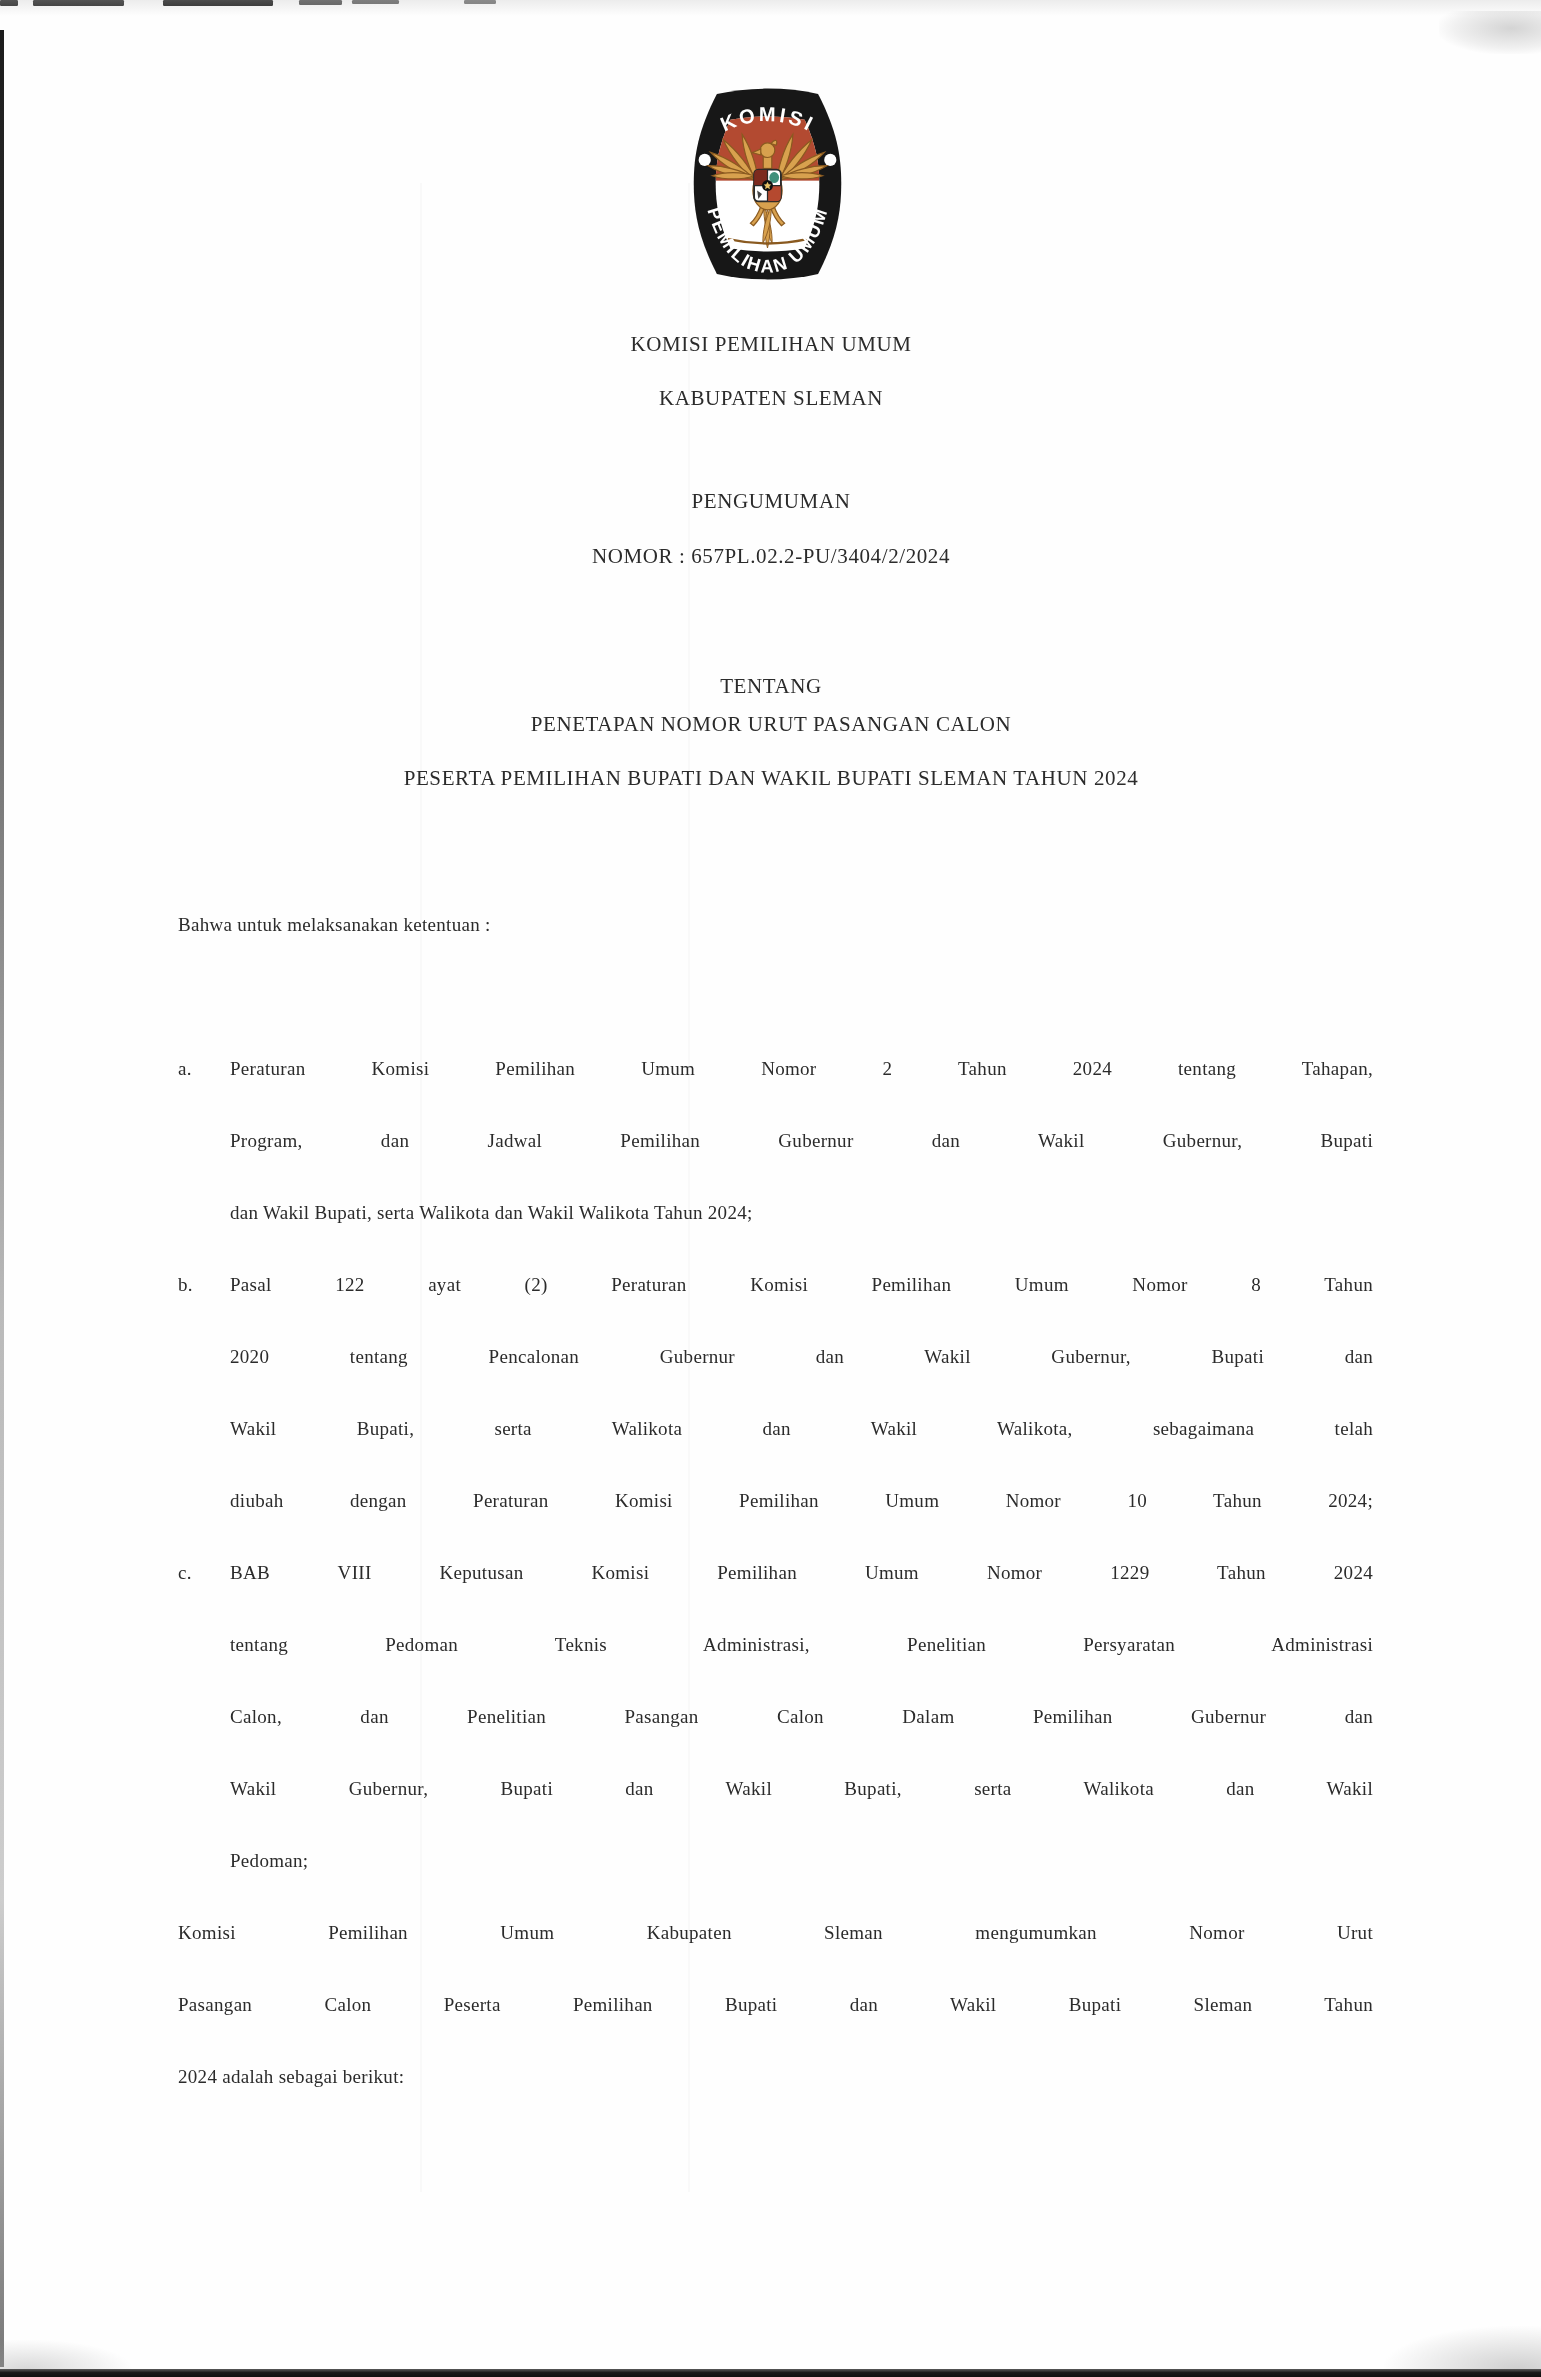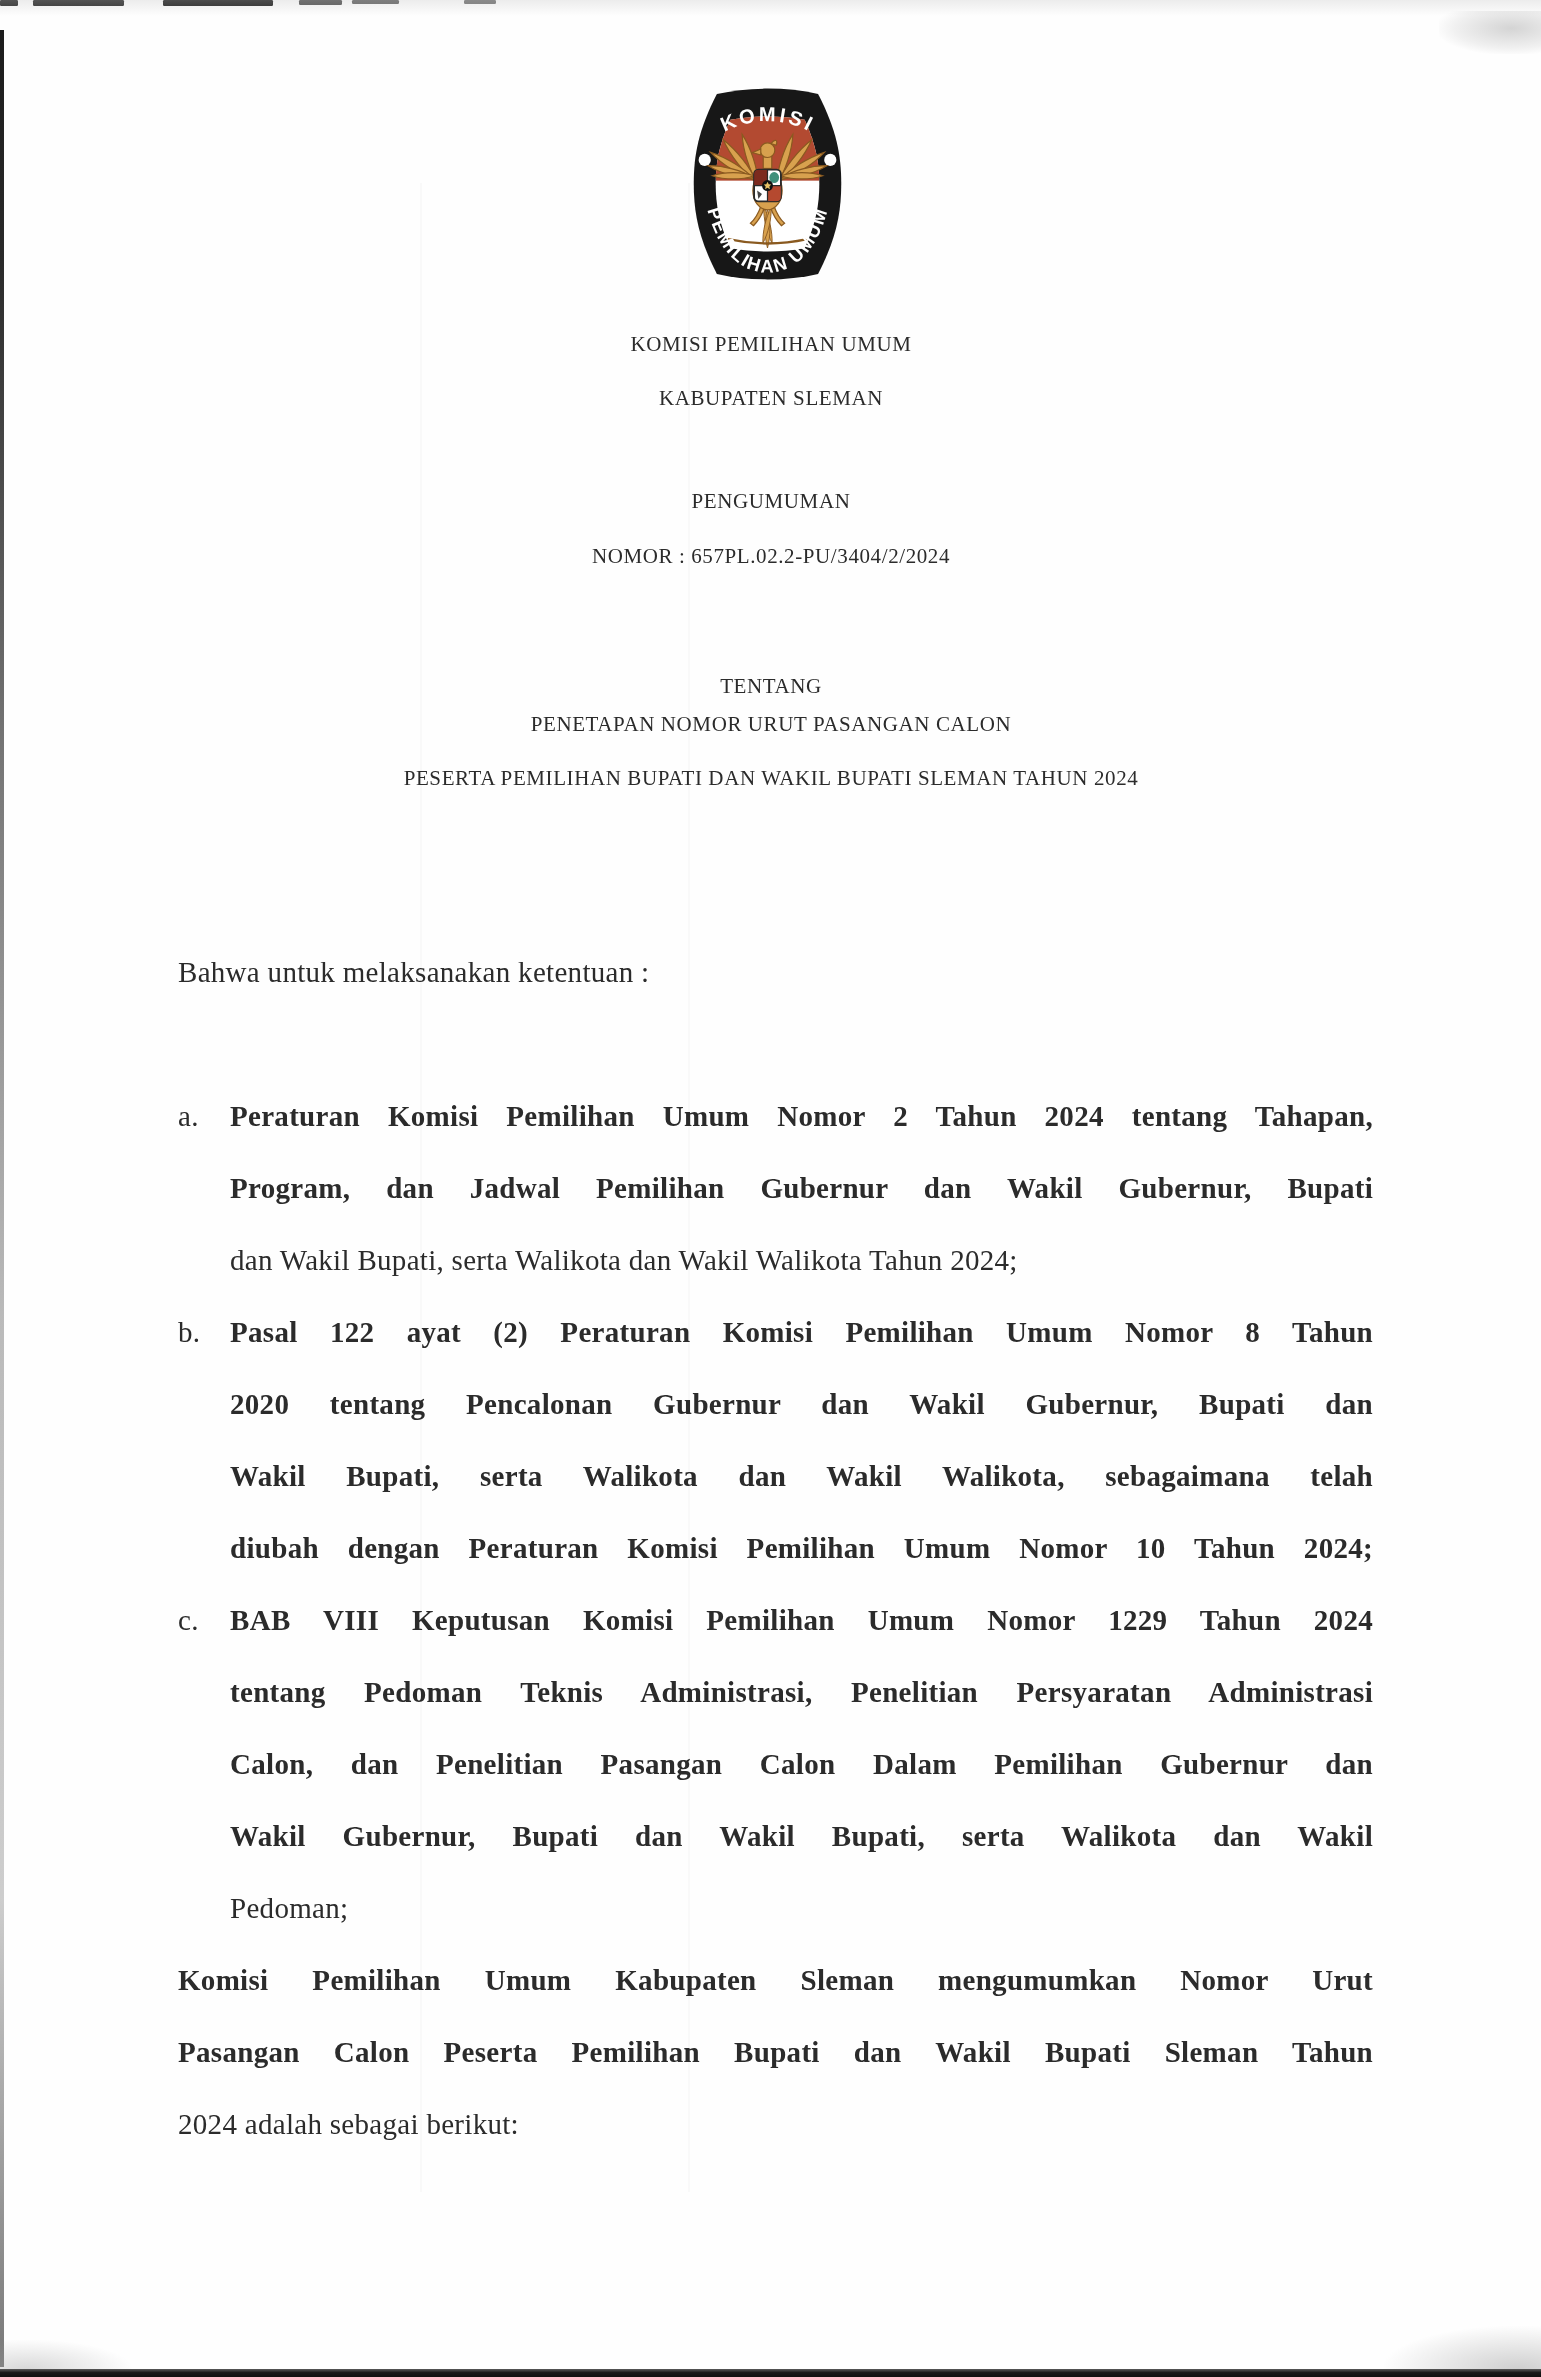--- a/index.html
+++ b/index.html
@@ -42,25 +42,25 @@
   .logo{position:absolute;left:690px;top:88px;width:155px;height:192px;}
   .logo text{font-family:"Liberation Sans", sans-serif;font-weight:bold;fill:#ffffff;}
   
   .h{
     position:absolute;left:0;width:100%;
     text-align:center;font-size:21px;line-height:37px;
     letter-spacing:0.6px;white-space:nowrap;
   }
   
   .body-block{
-    position:absolute;left:178px;top:936px;width:1195px;
-    font-size:29px;line-height:72px;letter-spacing:0.3px;
+    position:absolute;left:178px;top:889px;width:1195px;
+    font-size:19px;line-height:72px;letter-spacing:0.3px;
   }
   .line{min-height:72px;}
-  .j{text-align:justify;text-align-last:justify;font-weight:bold;}
+  .j{text-align:justify;text-align-last:justify;}
   .intro{margin-bottom:72px;}
   .item{position:relative;padding-left:52px;}
   .marker{position:absolute;left:0;top:0;line-height:72px;}
 </style>
 </head>
 <body>
 
 <div class="page">
 
   <div class="dash" style="left:0;width:18px;height:5.5px;"></div>

